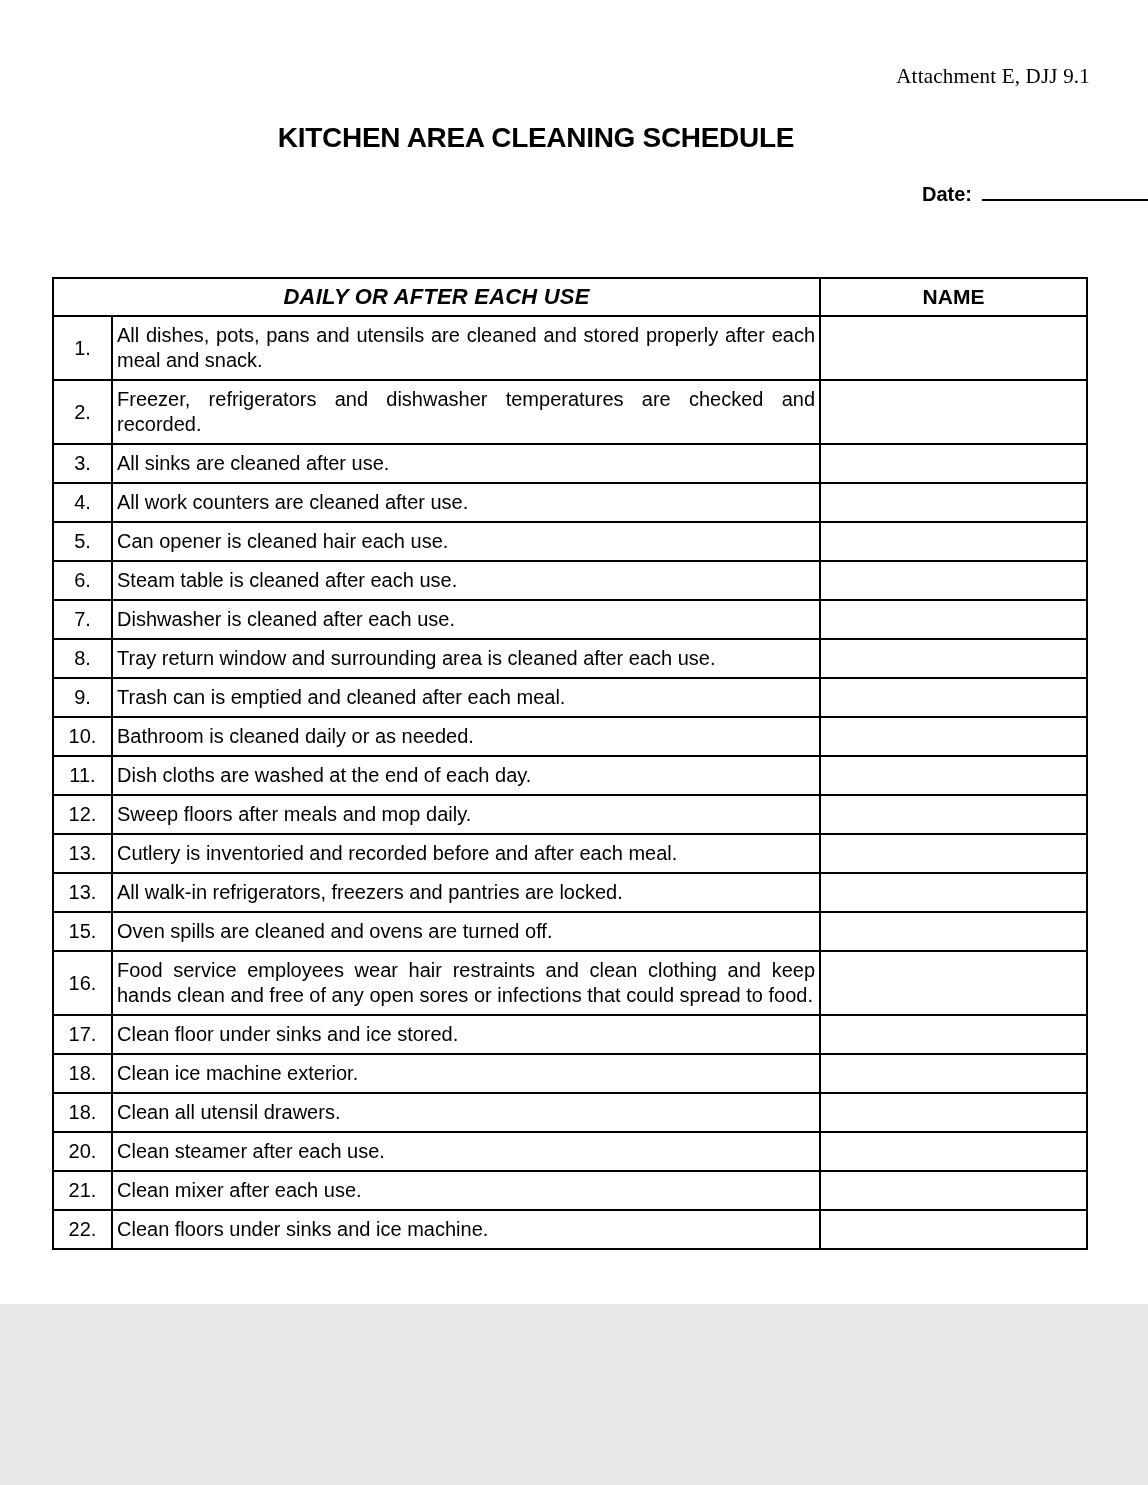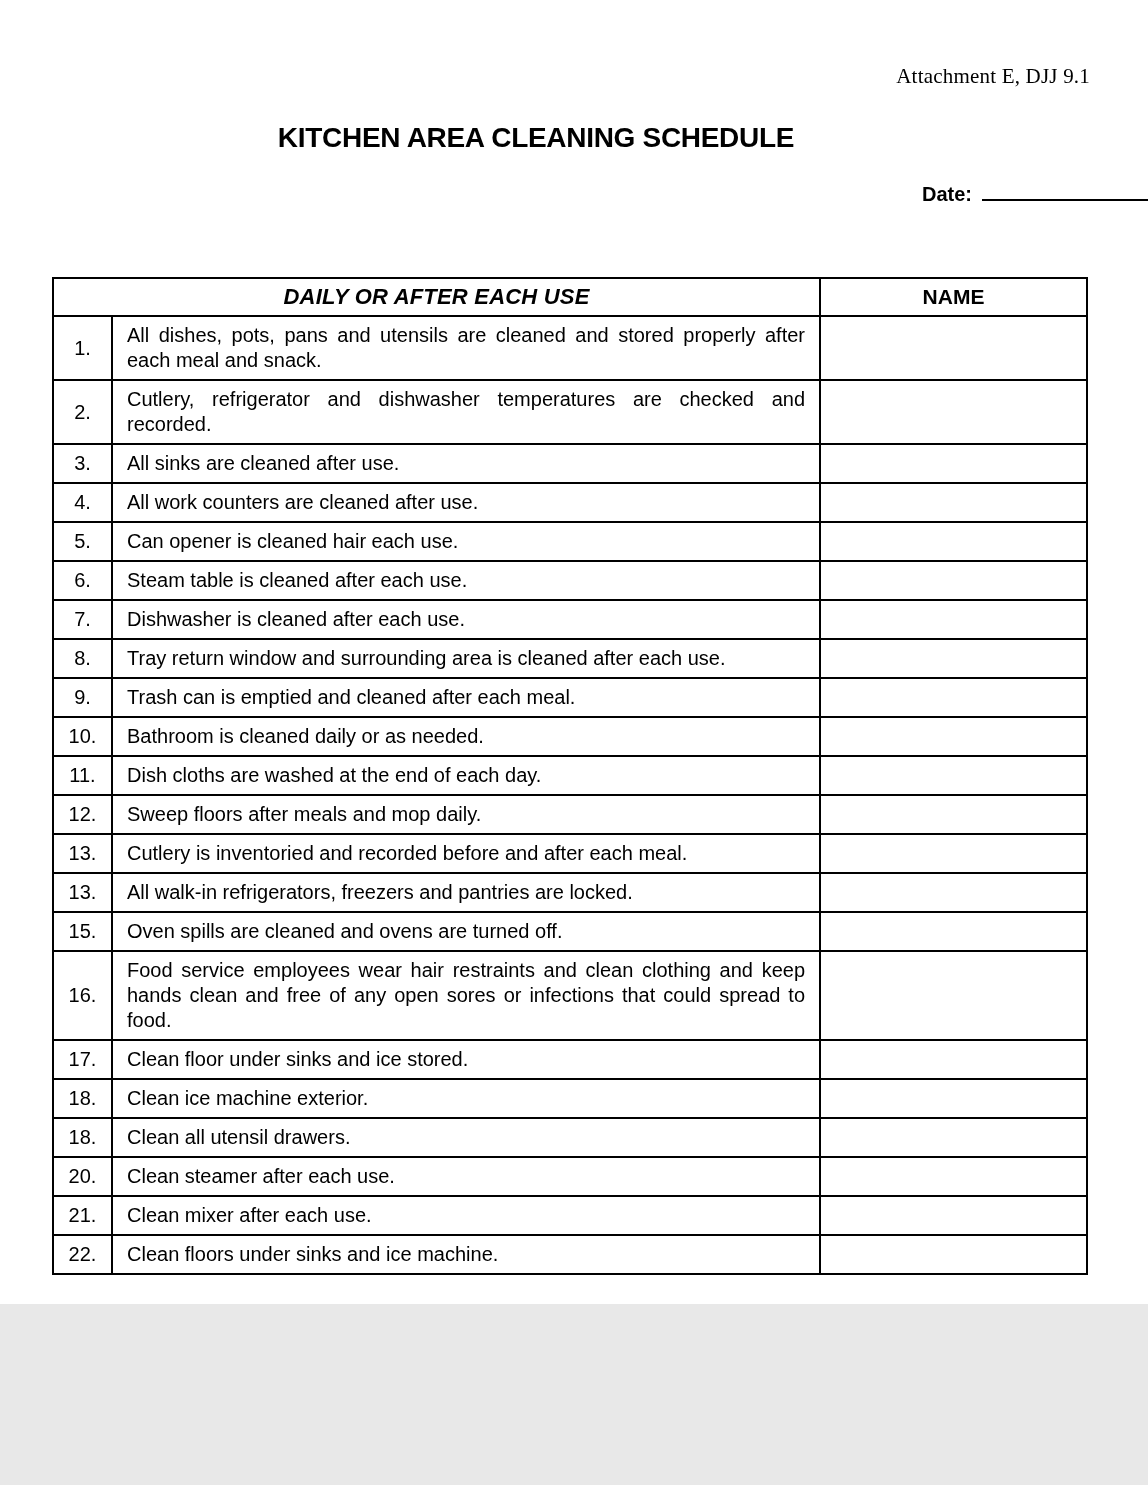--- a/index.html
+++ b/index.html
@@ -88,21 +88,21 @@
   }
 
   td.num {
     text-align: center;
     font-size: 20px;
     padding: 6px 4px;
   }
   td.task {
     font-size: 20px;
     line-height: 25px;
-    padding: 6px 14px;
+    padding: 6px 4px;
     text-align: justify;
   }
   td.name-cell { }
   tr.task-row { height: 39px; }
 </style>
 </head>
 <body>
 
 <div class="page">
 
@@ -128,21 +128,21 @@
     </thead>
     <tbody>
     <tr class="task-row">
       <td class="num">1.</td>
       <td class="task">All dishes, pots, pans and utensils are cleaned and stored properly after each meal and snack.</td>
       <td class="name-cell"></td>
     </tr>
 
     <tr class="task-row">
       <td class="num">2.</td>
-      <td class="task">Cutlery, refrigerator and dishwasher temperatures are checked and recorded.</td>
+      <td class="task">Freezer, refrigerators and dishwasher temperatures are checked and recorded.</td>
       <td class="name-cell"></td>
     </tr>
 
     <tr class="task-row">
       <td class="num">3.</td>
       <td class="task">All sinks are cleaned after use.</td>
       <td class="name-cell"></td>
     </tr>
 
     <tr class="task-row">

